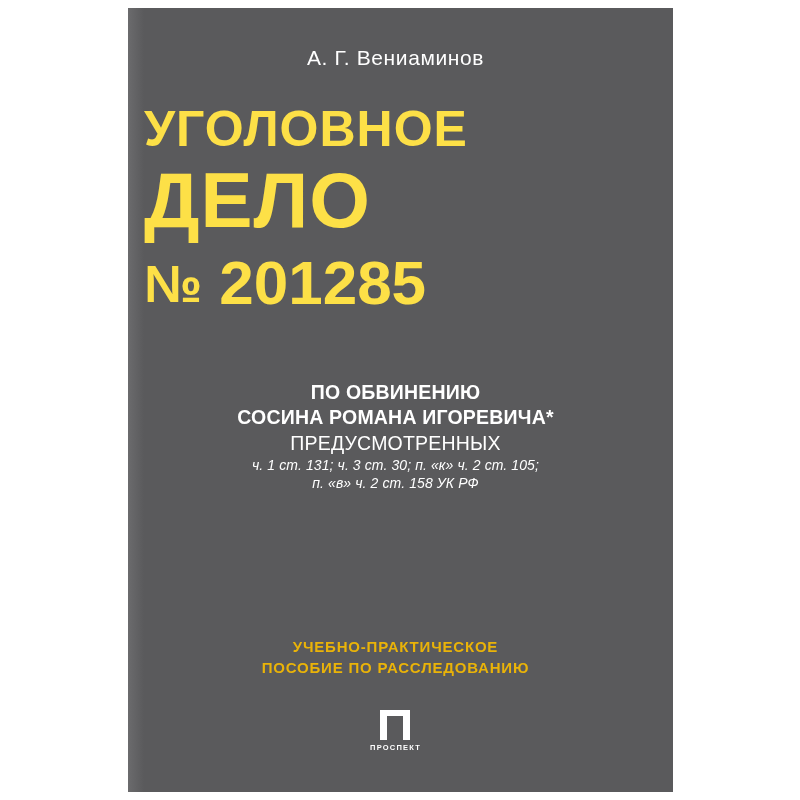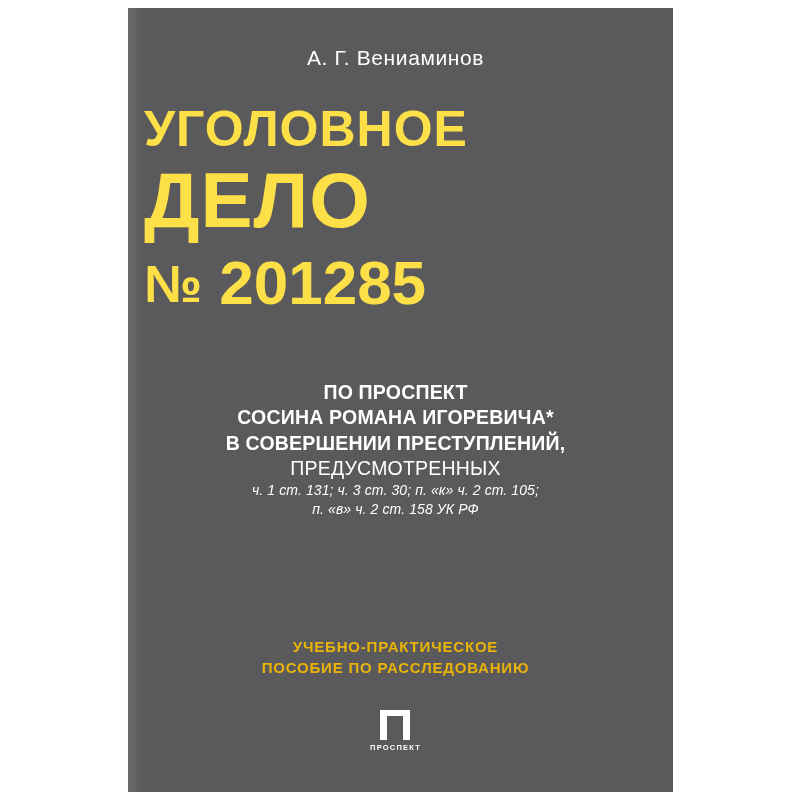--- a/index.html
+++ b/index.html
@@ -199,23 +199,22 @@
 
       <div class="author">А. Г. Вениаминов</div>
 
       <div class="title-block">
         <div class="t-line1">УГОЛОВНОЕ</div>
         <div class="t-line2">ДЕЛО</div>
         <div class="t-line3"><span class="numsym">№</span> <span>201285</span></div>
       </div>
 
       <div class="subtitle">
-        <span class="sub-strong">ПО ПРОСПЕКТ</span>
+        <span class="sub-strong">ПО ОБВИНЕНИЮ</span>
         <span class="sub-strong">СОСИНА РОМАНА ИГОРЕВИЧА*</span>
-        <span class="sub-strong">В СОВЕРШЕНИИ ПРЕСТУПЛЕНИЙ,</span>
         <span class="sub-reg">ПРЕДУСМОТРЕННЫХ</span>
         <span class="sub-small">ч. 1 ст. 131; ч. 3 ст. 30; п. «к» ч. 2 ст. 105;</span>
         <span class="sub-small">п. «в» ч. 2 ст. 158 УК РФ</span>
       </div>
 
 
       <div class="manual">
         <div>УЧЕБНО-ПРАКТИЧЕСКОЕ</div>
         <div>ПОСОБИЕ ПО РАССЛЕДОВАНИЮ</div>
       </div>

